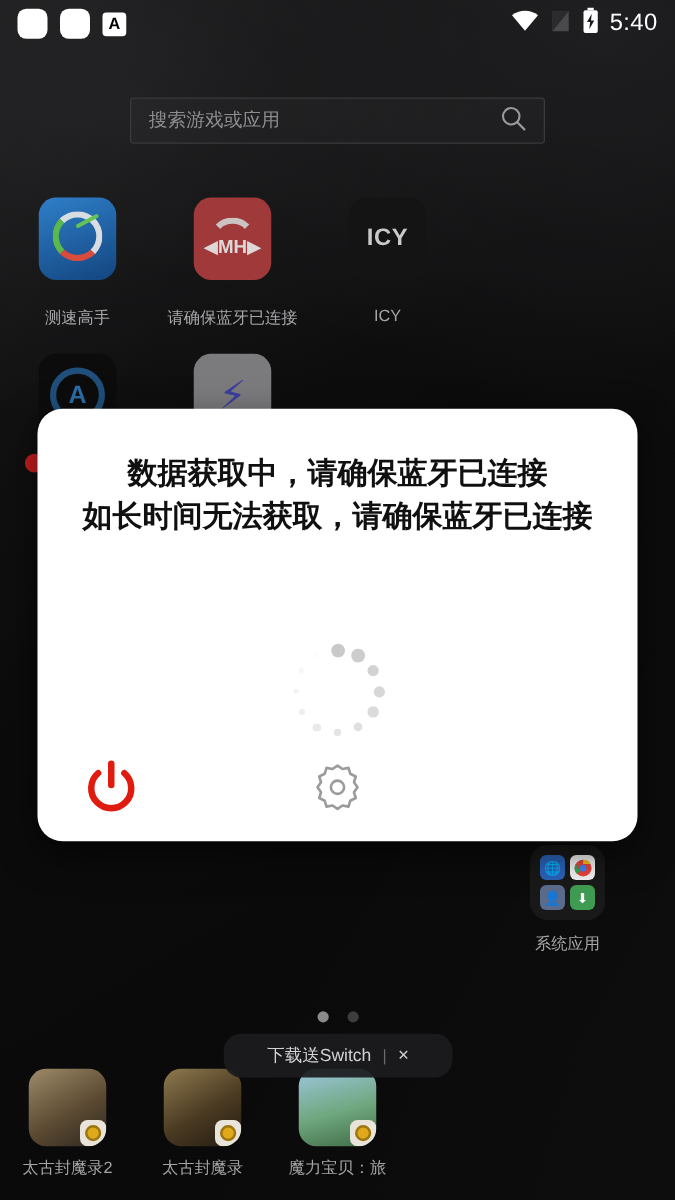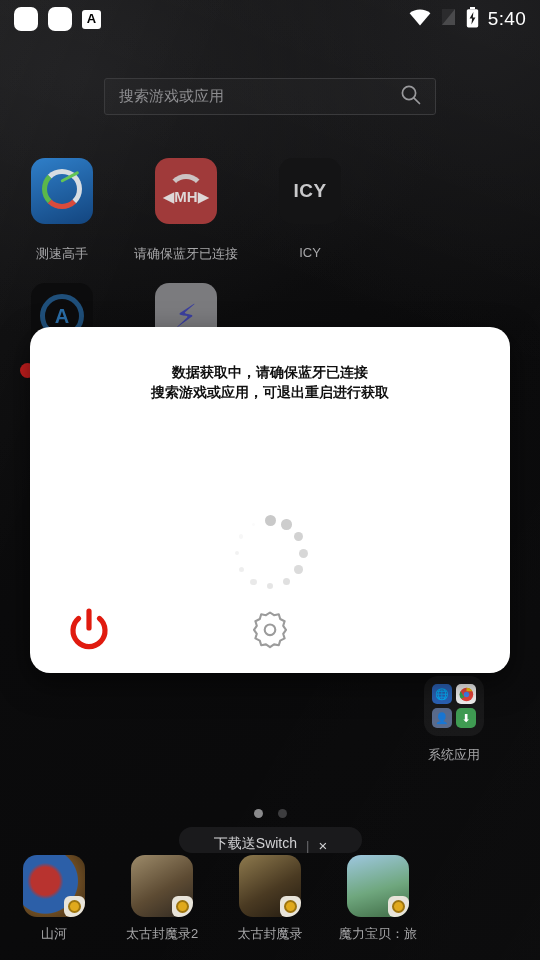--- a/index.html
+++ b/index.html
@@ -103,23 +103,23 @@
 
   
   #pagedots{ position:absolute; left:0; width:540px; top:809px; display:flex;
              justify-content:center; gap:15px; z-index:2; }
   .dot{ width:9px;height:9px;border-radius:50%; }
   .dot.on{ background:#8a8a8c; }
   .dot.off{ background:#3d3d3f; }
 
   
   #banner{
-    position:absolute; left:179px; top:827px; width:183px; height:26px;
+    position:absolute; left:179px; top:827px; width:183px; height:35px;
     background:rgba(28,28,30,0.93); border-radius:14px;
-    display:flex; align-items:flex-end; justify-content:center; gap:9px; z-index:4;
+    display:flex; align-items:center; justify-content:center; gap:9px; z-index:4;
   }
   #banner .btxt{ color:#d2d2d4; font-size:14px; }
   #banner .bsep{ color:#6a6a6c; font-size:13px; }
   #banner .bclose{ color:#d2d2d4; font-size:15px; line-height:1; }
 
   
   #dock{ position:absolute; left:0; top:855px; width:540px; display:flex; z-index:2; }
   .dcell{ width:108px; display:flex; flex-direction:column; align-items:center; }
   .dic{ width:62px;height:62px;border-radius:14px;position:relative;overflow:hidden; }
   .dlbl{ margin-top:8px; color:#a6a6a8; font-size:13px; white-space:nowrap; }
@@ -141,21 +141,21 @@
 
   
   #dialog{
     position:absolute; left:30px; top:327px; width:480px; height:346px;
     background:#fff; border-radius:20px; z-index:10;
     box-shadow:0 10px 30px rgba(0,0,0,.55);
   }
   #dlg-msg{
     position:absolute; left:0; right:0; top:35px;
     text-align:center; color:#101010; font-weight:bold;
-    font-size:14px; line-height:1.45;
+    font-size:24px; line-height:1.45;
   }
   #spinner{
     position:absolute; left:50%; top:183px; transform:translateX(-50%);
     width:86px; height:86px;
   }
   #spinner .sd{ position:absolute; border-radius:50%; background:#c9c9c9; }
   #dlg-power{
     position:absolute; left:34px; bottom:18px; width:50px; height:50px;
   }
   #dlg-gear{
@@ -268,28 +268,20 @@
   </div>
 
   <div id="banner">
     <span class="btxt">下载送Switch</span>
     <span class="bsep">|</span>
     <span class="bclose">×</span>
   </div>
 
   <div id="dock">
     <div class="dcell">
-      <div class="dic g1">
-        <span class="badge">
-            <i></i>
-          </span>
-      </div>
-      <div class="dlbl">山河</div>
-    </div>
-    <div class="dcell">
       <div class="dic g2">
         <span class="badge">
             <i></i>
           </span>
       </div>
       <div class="dlbl">太古封魔录2</div>
     </div>
     <div class="dcell">
       <div class="dic g4">
         <span class="badge">
@@ -304,21 +296,21 @@
             <i></i>
           </span>
       </div>
       <div class="dlbl">魔力宝贝：旅</div>
     </div>
   </div>
 
   <div id="dialog">
     <div id="dlg-msg">
       <div>数据获取中，请确保蓝牙已连接</div>
-      <div>搜索游戏或应用，可退出重启进行获取</div>
+      <div>如长时间无法获取，请确保蓝牙已连接</div>
     </div>
 
     <div id="spinner">
         <span class="sd" style="height: 11px; width: 11px; left: 37.5px; top: 4.5px; opacity: 1;"></span>
         <span class="sd" style="height: 10.3px; width: 10.3px; left: 54.3px; top: 9.3px; opacity: 0.92;"></span>
         <span class="sd" style="height: 9.6px; width: 9.6px; left: 66.8px; top: 21.7px; opacity: 0.83;"></span>
         <span class="sd" style="height: 9px; width: 9px; left: 71.5px; top: 38.5px; opacity: 0.75;"></span>
         <span class="sd" style="height: 8.3px; width: 8.3px; left: 67.4px; top: 55.4px; opacity: 0.66;"></span>
         <span class="sd" style="height: 7.6px; width: 7.6px; left: 55.7px; top: 67.8px; opacity: 0.58;"></span>
         <span class="sd" style="height: 6.9px; width: 6.9px; left: 39.5px; top: 72.5px; opacity: 0.49;"></span>

